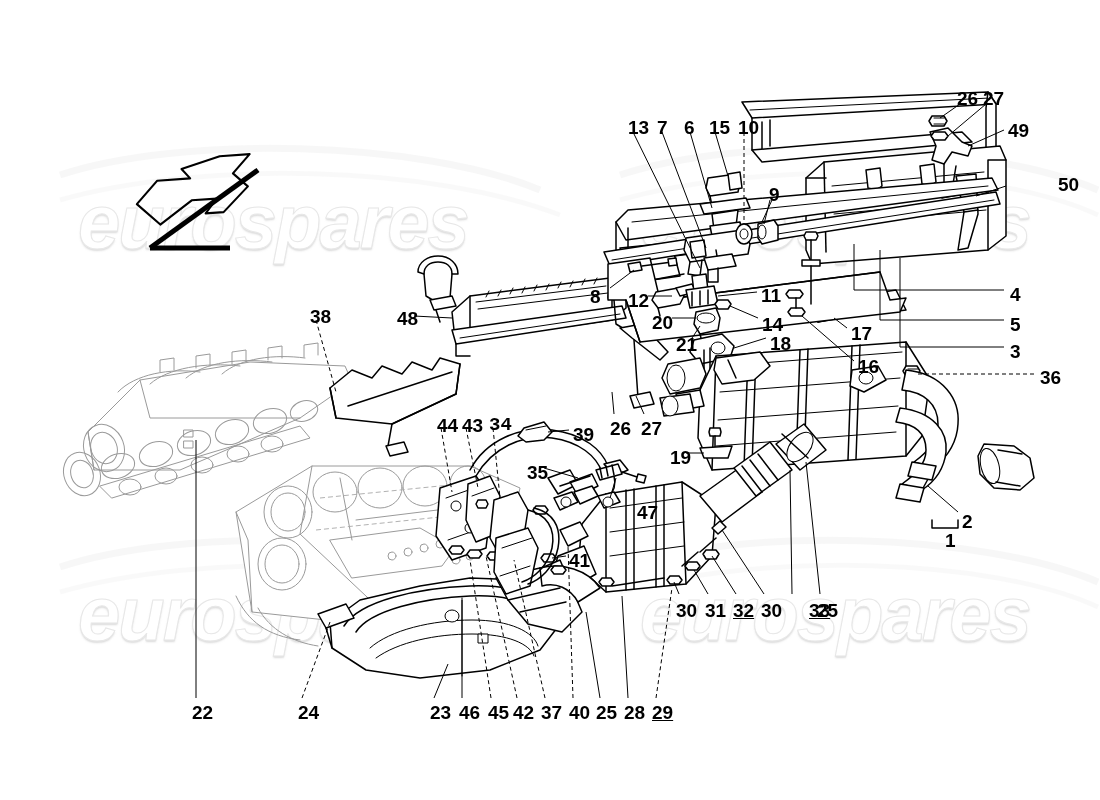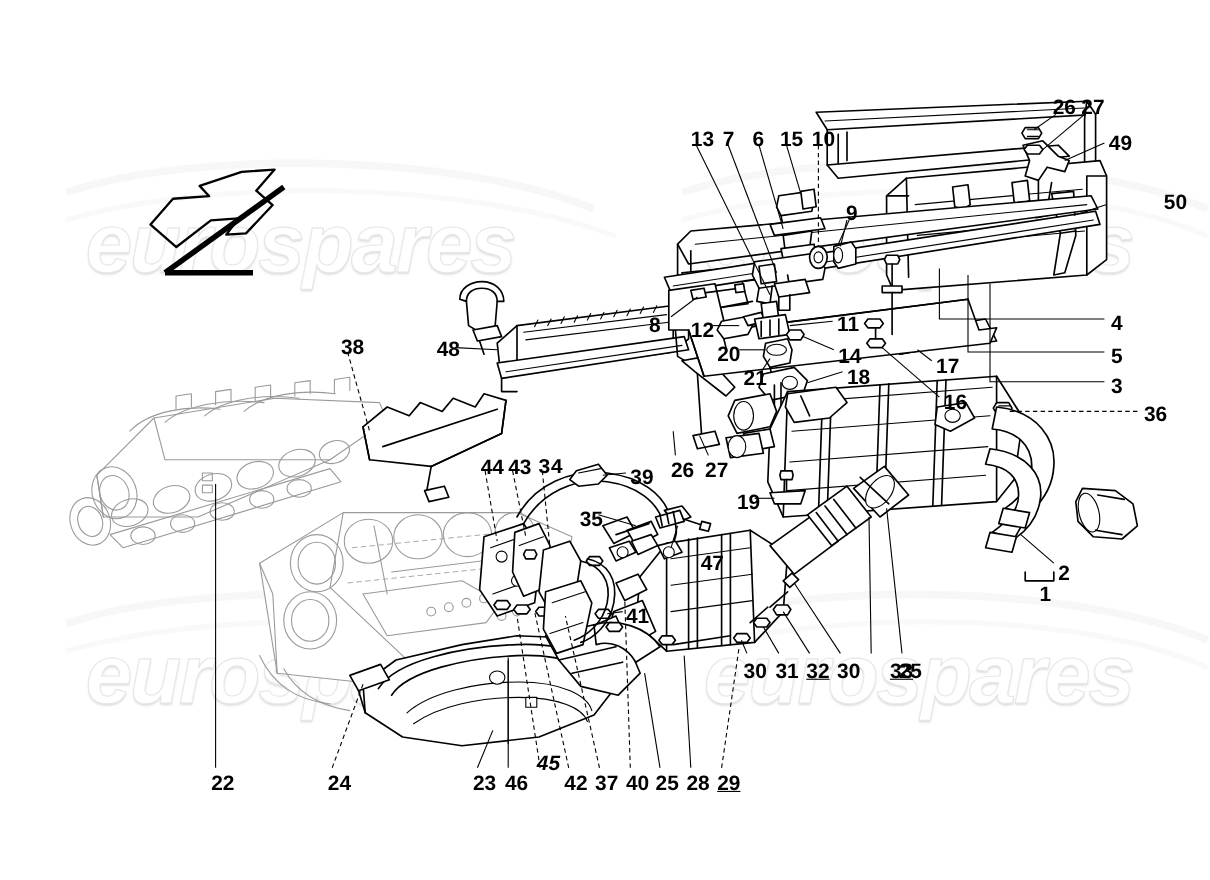--- a/index.html
+++ b/index.html
@@ -676,21 +676,21 @@
       <div class="lbl" style="left: 676px; top: 604px;">30</div>
       <div class="lbl" style="left: 705px; top: 604px;">31</div>
       <div class="lbl" style="left: 733px; top: 604px; text-decoration: underline;">32</div>
       <div class="lbl" style="left: 761px; top: 604px;">30</div>
       <div class="lbl" style="left: 809px; top: 604px; text-decoration: underline;">33</div>
       <div class="lbl" style="left: 817px; top: 604px;">25</div>
       <div class="lbl" style="left: 192px; top: 706px;">22</div>
       <div class="lbl" style="left: 298px; top: 706px; text-align: right;">24</div>
       <div class="lbl" style="left: 430px; top: 706px;">23</div>
       <div class="lbl" style="left: 459px; top: 706px;">46</div>
-      <div class="lbl" style="left: 488px; top: 688px; font-style: italic;">45</div>
+      <div class="lbl" style="left: 488px; top: 706px;">45</div>
       <div class="lbl" style="left: 513px; top: 706px;">42</div>
       <div class="lbl" style="left: 541px; top: 706px;">37</div>
       <div class="lbl" style="left: 569px; top: 706px;">40</div>
       <div class="lbl" style="left: 596px; top: 706px;">25</div>
       <div class="lbl" style="left: 624px; top: 706px;">28</div>
       <div class="lbl" style="left: 652px; top: 706px; text-decoration: underline;">29</div>
     </div>
 
 </div>
 

